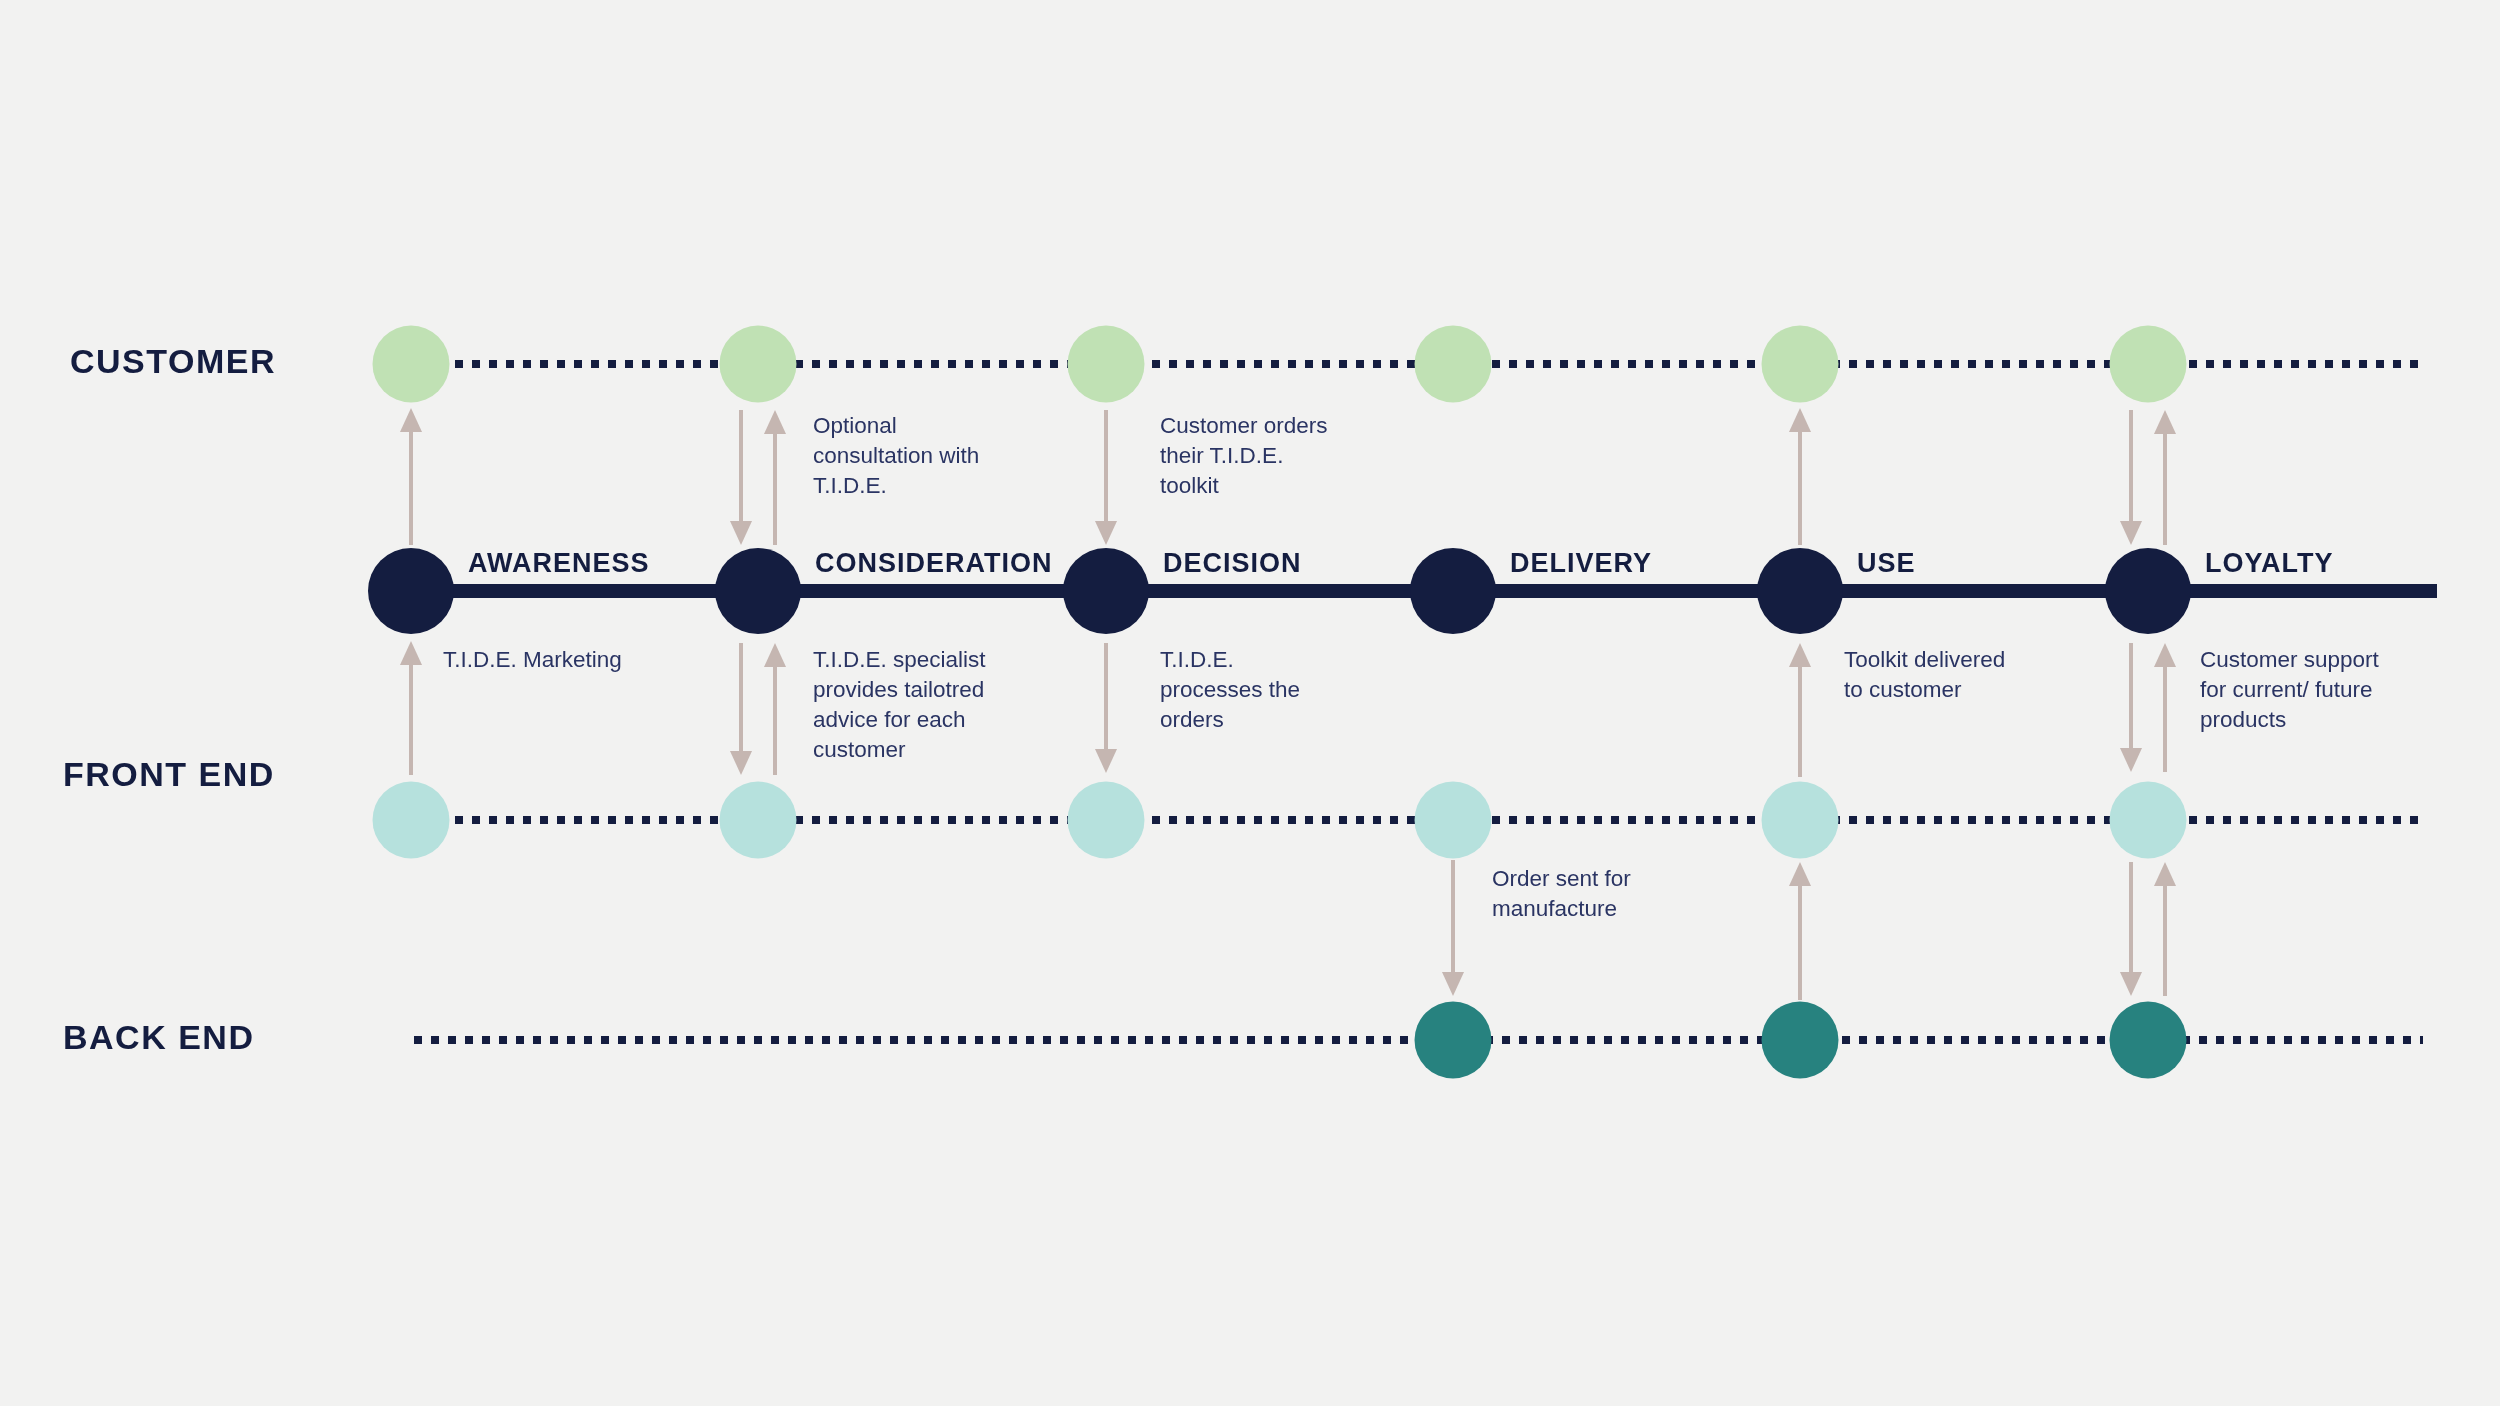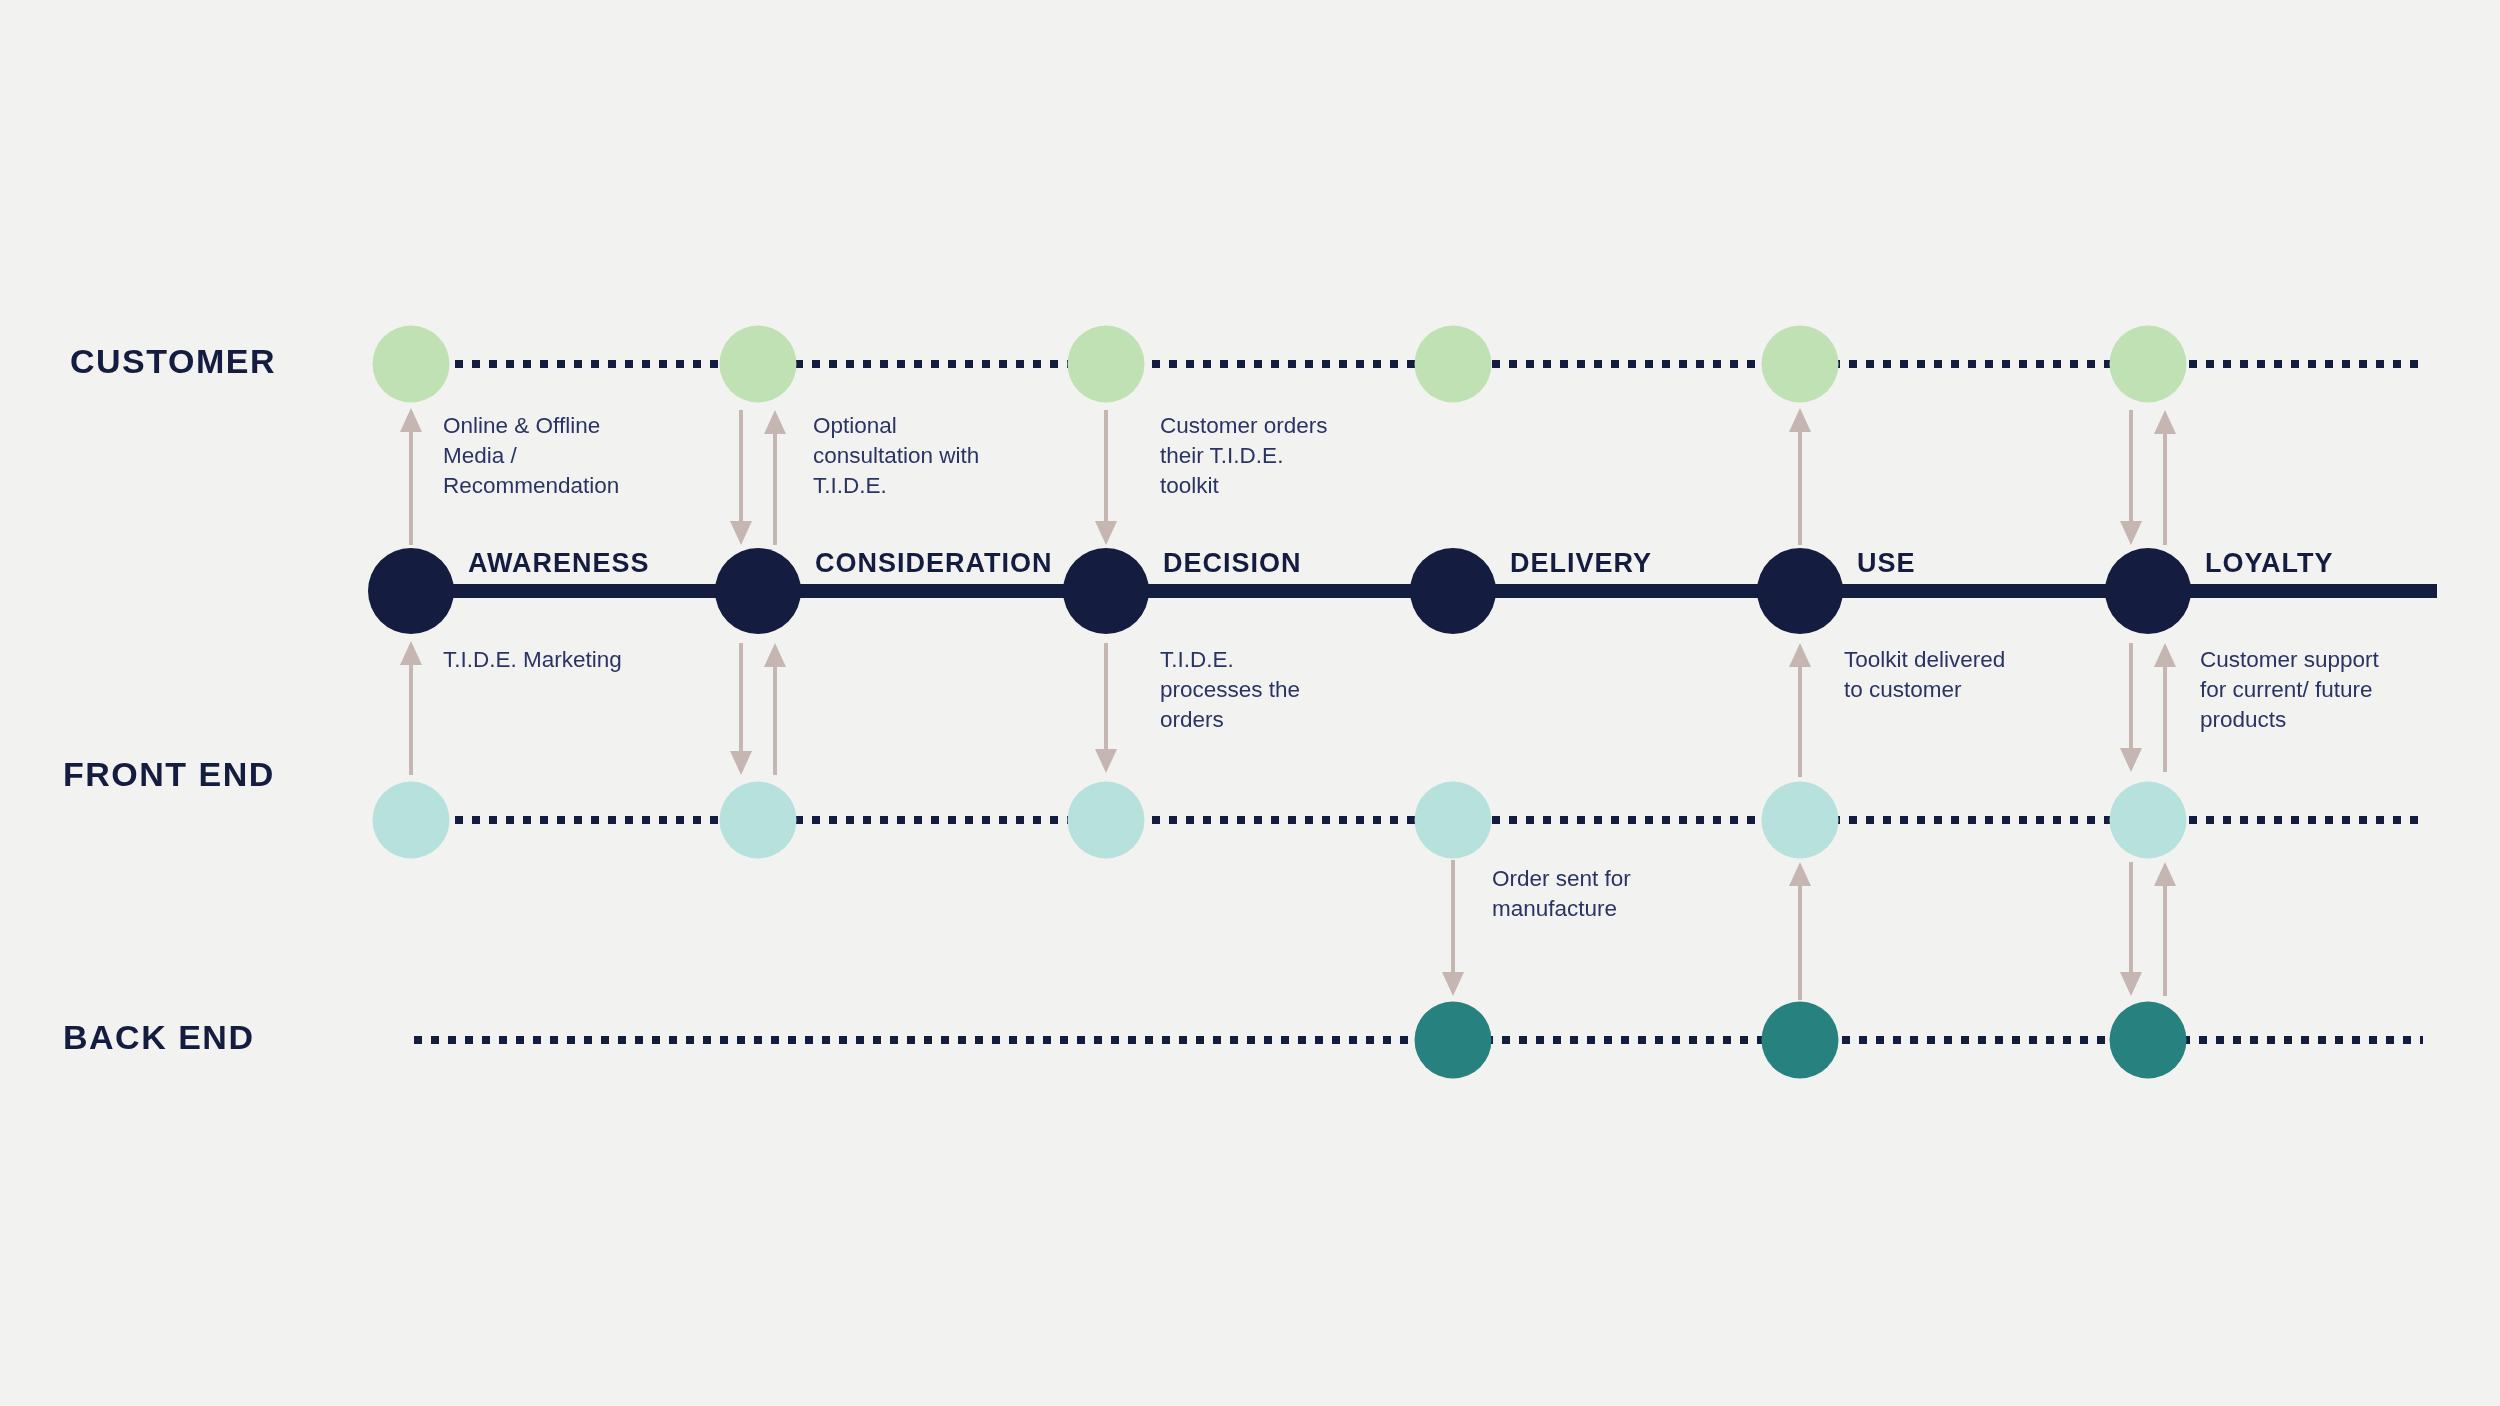--- a/index.html
+++ b/index.html
@@ -135,31 +135,32 @@
     </div>
   <div class="arr" style="left:2120px; top:862px; height:134px">
       <div class="shaft"></div>
       <div class="head-down"></div>
     </div>
   <div class="arr" style="left:2154px; top:862px; height:134px">
       <div class="head-up"></div>
       <div class="shaft"></div>
     </div>
 
-  <div class="note" style="left:443px;  top:411px">Online &amp; Offline
-Media /
-Recommendation</div>
   <div class="note" style="left:813px;  top:411px">Optional
 consultation with
 T.I.D.E.</div>
   <div class="note" style="left:1160px; top:411px">Customer orders
 their T.I.D.E.
 toolkit</div>
 
   <div class="note" style="left:443px;  top:645px">T.I.D.E. Marketing</div>
+  <div class="note" style="left:813px;  top:645px">T.I.D.E. specialist
+provides tailotred
+advice for each
+customer</div>
   <div class="note" style="left:1160px; top:645px">T.I.D.E.
 processes the
 orders</div>
   <div class="note" style="left:1844px; top:645px">Toolkit delivered
 to customer</div>
   <div class="note" style="left:2200px; top:645px">Customer support
 for current/ future
 products</div>
 
   <div class="note" style="left:1492px; top:864px">Order sent for

